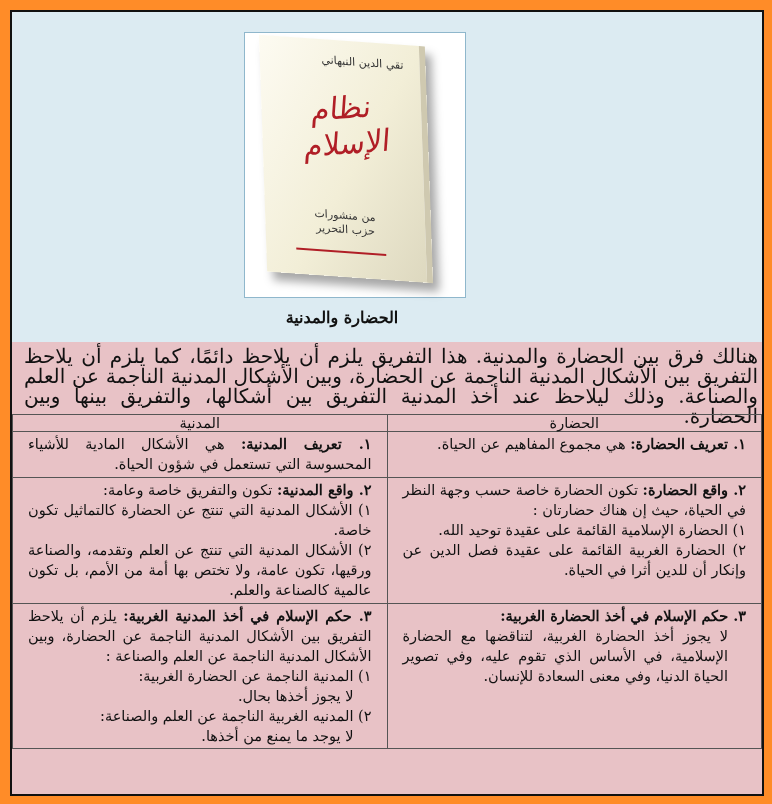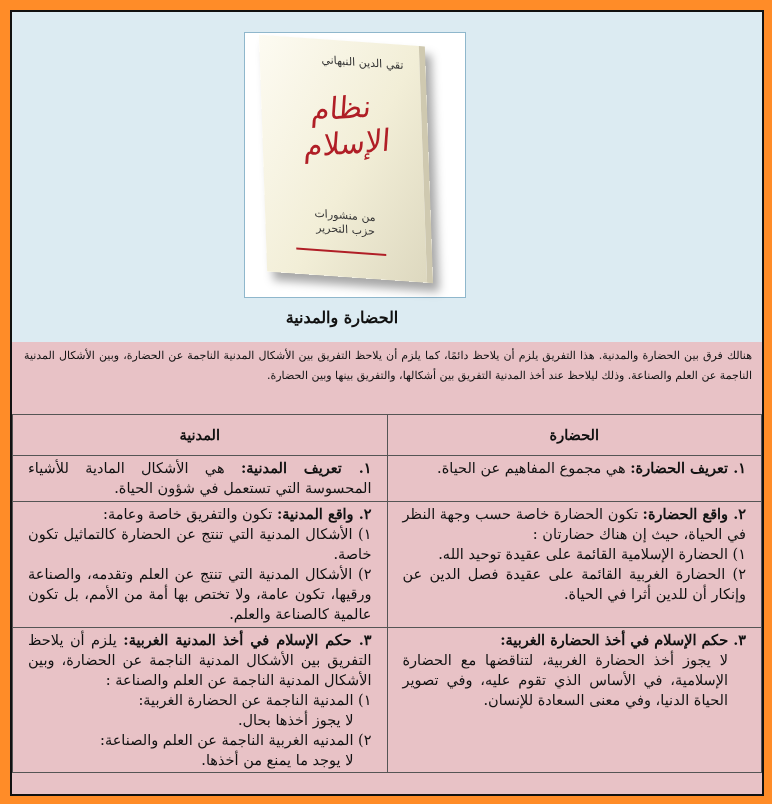--- a/index.html
+++ b/index.html
@@ -9,24 +9,24 @@
   .book{position:absolute;left:232px;top:20px;width:220px;height:264px;background:#fff;border:1px solid #8fb7cc;}
   .cover{position:absolute;left:18px;top:8px;width:160px;height:236px;
     background:linear-gradient(120deg,#fdfbf2 0%,#f2eed7 55%,#ddd8bf 100%);
     transform:skewY(6deg) rotate(-2deg);box-shadow:6px 8px 10px rgba(0,0,0,.35);border-right:6px solid #cfc9b0;}
   .cover .author{position:absolute;top:14px;right:16px;font-size:11px;color:#333;direction:rtl;}
   .cover .ctitle{position:absolute;top:50px;left:6px;right:6px;text-align:center;font-size:30px;color:#b01e26;direction:rtl;transform:rotate(-8deg);font-style:italic;}
   .cover .pub{position:absolute;bottom:40px;left:0;right:0;text-align:center;font-size:11px;color:#333;direction:rtl;line-height:14px;}
   .cover .lines{position:absolute;bottom:24px;left:30px;right:40px;height:2px;background:#b01e26;}
   .caption{position:absolute;left:0;width:660px;top:296px;text-align:center;font-weight:bold;font-size:16px;color:#111;direction:rtl;}
   .bottom{position:absolute;left:0;top:330px;width:750px;height:452px;background:#e8c2c6;}
-  .intro{direction:rtl;text-align:justify;font-size:11px;line-height:20px;padding:4px 10px 0 12px;color:#111;}
+  .intro{direction:rtl;text-align:justify;font-size:20px;line-height:20px;padding:4px 4px 0 12px;color:#111;}
   table{position:absolute;left:0;top:72px;width:750px;border-collapse:collapse;direction:rtl;font-size:14.5px;color:#111;}
   td,th{border:1px solid #555;vertical-align:top;padding:2px 15px;line-height:20px;text-align:justify;}
-  th{font-weight:bold;text-align:center;height:16px;padding:12px;line-height:16px;margin-left:40px;}
+  th{font-weight:normal;text-align:center;height:16px;padding:0;line-height:16px;margin-left:40px;}
   .b{font-weight:bold;}
   .ind{padding-right:18px;}
 </style>
 </head>
 <body>
 
 <div class="frame">
   <div class="top">
     <div class="book">
       <div class="cover">

